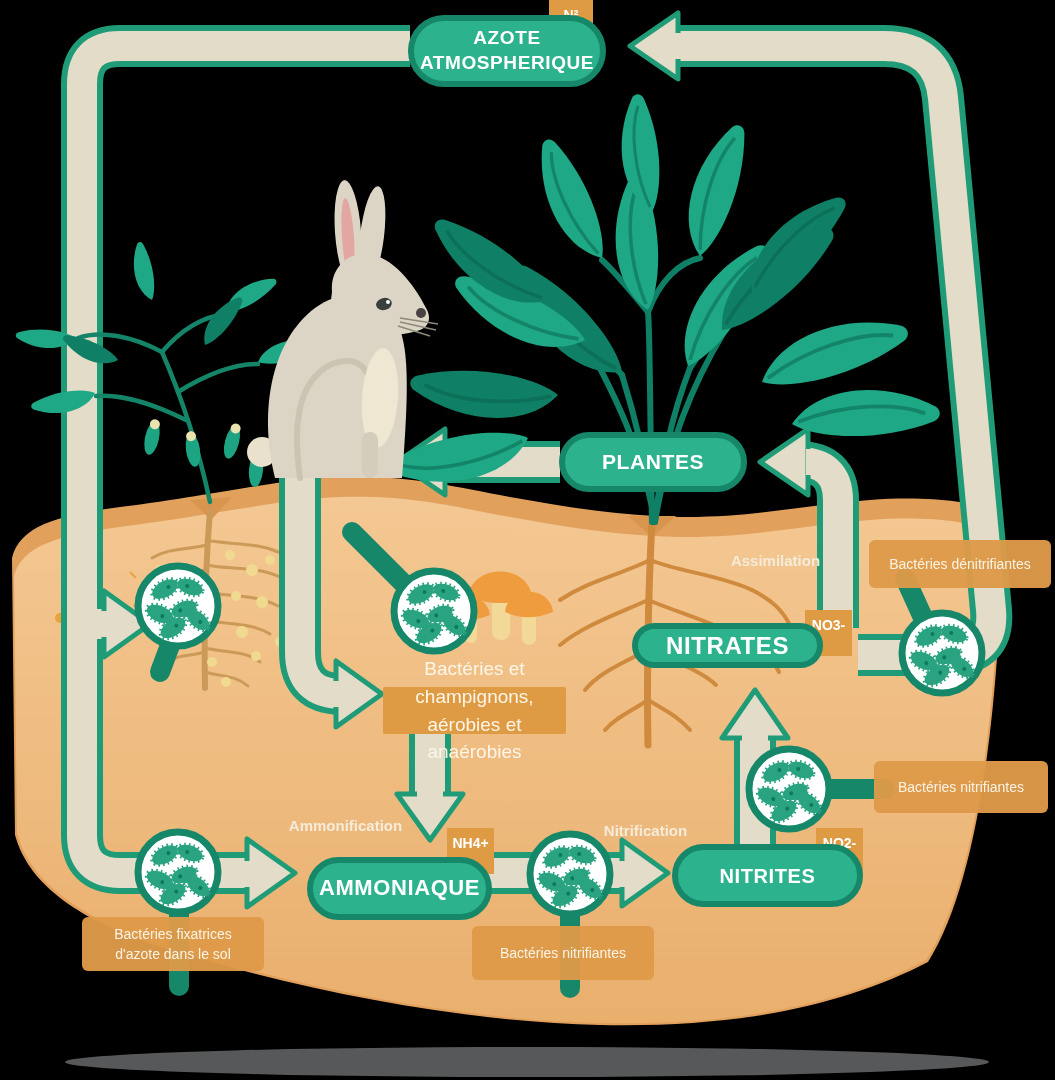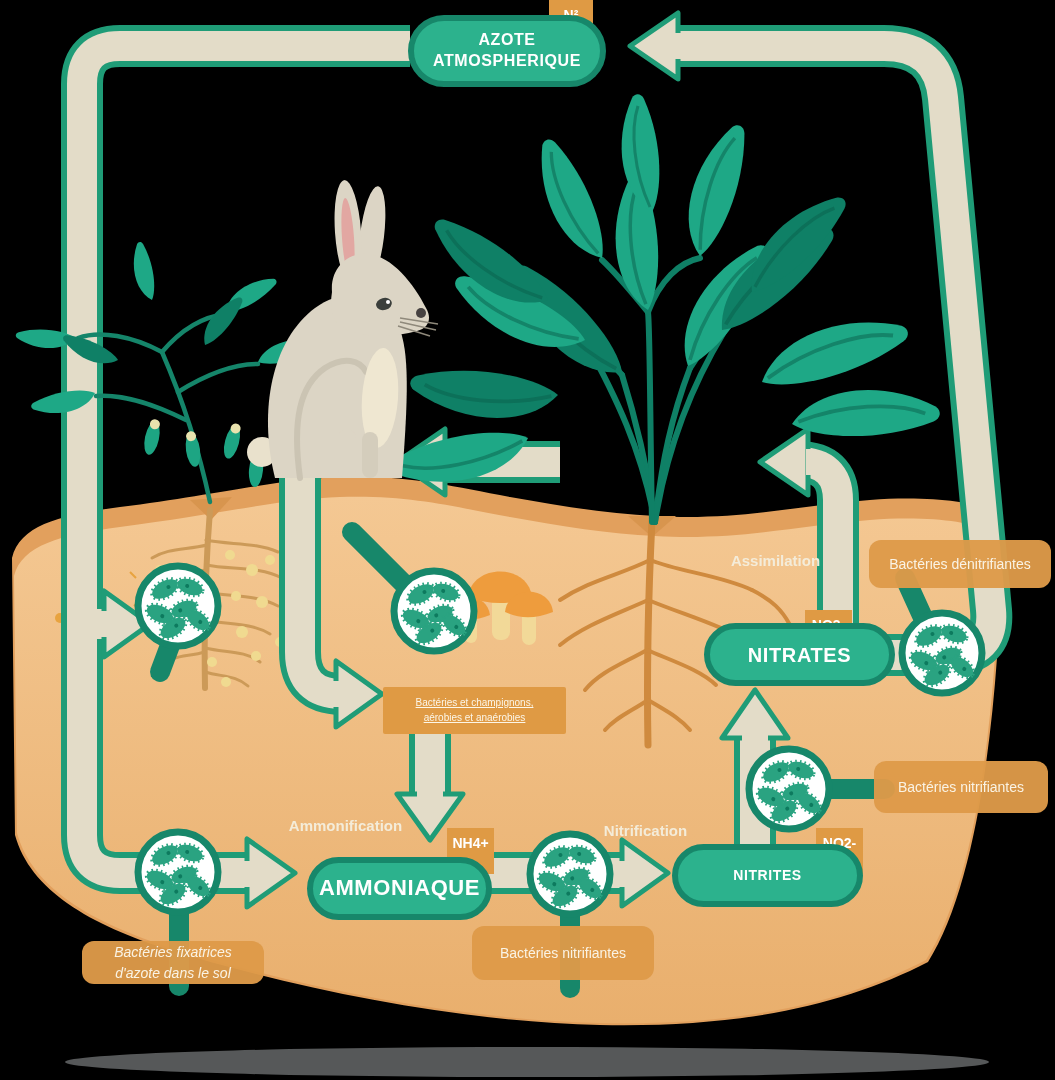--- a/index.html
+++ b/index.html
@@ -7,24 +7,24 @@
          font-family:"Liberation Sans",sans-serif;}
   #stage svg{position:absolute;left:0;top:0;}
   .abs{position:absolute;box-sizing:border-box;}
   .node{display:flex;align-items:center;justify-content:center;text-align:center;
         background:#2cb28d;border:6px solid #17876a;border-radius:40px;color:#fff;
         font-weight:bold;letter-spacing:.6px;white-space:pre-line;line-height:1.3;}
   .tag{background:#df9a44;color:#fff;font-size:14px;font-weight:bold;text-align:center;
        padding-top:7px;}
   .olabel{background:rgba(222,154,73,.96);color:#faf3e4;font-size:14px;line-height:1.45;
           display:flex;align-items:center;justify-content:center;text-align:center;
-          white-space:pre-line;border-radius:12px;}
+          white-space:pre-line;border-radius:6px;}
   .plabel{color:#f4ecd9;font-size:15px;font-weight:bold;text-align:center;}
   .sub{background:#df9a44;border:none;border-radius:2px;font-weight:normal;
-       font-size:10px;letter-spacing:0;line-height:1.45;color:#fcf6e8;text-decoration:underline;}
+       font-size:19px;letter-spacing:0;line-height:1.45;color:#fcf6e8;}
   
   .pg{stroke:#1f9c77;stroke-width:42;fill:none;stroke-linejoin:round;}
   .pb{stroke:#e3dcc8;stroke-width:30;fill:none;stroke-linejoin:round;}
   .ah{fill:#e3dcc8;stroke:#1f9c77;stroke-width:5;stroke-linejoin:round;}
   .pp{fill:#e3dcc8;}
   .magC{fill:#fff;stroke:#17876a;stroke-width:7;}
   .hand{stroke:#17876a;stroke-width:20;stroke-linecap:round;fill:none;}
   .bb{fill:#2aa381;stroke:#2aa381;stroke-width:4;stroke-dasharray:1.5 3;}
   .bd{fill:#0d7a5e;}
   .lfL{fill:#1ea886;}
@@ -352,29 +352,30 @@
           </g>
     </g>
   </g>
 </svg>
 
 <div class="abs tag" style="left:549px;top:0;width:44px;height:45px;">N²</div>
 <div class="abs tag" style="left:447px;top:828px;width:47px;height:46px;">NH4+</div>
 <div class="abs tag" style="left:816px;top:828px;width:47px;height:46px;">NO2-</div>
 <div class="abs tag" style="left:805px;top:610px;width:47px;height:46px;">NO3-</div>
 
-<div class="abs node" style="left:408px;top:15px;width:198px;height:72px;font-size:16px;border-radius:36px;">AZOTE
+<div class="abs node" style="left:408px;top:15px;width:198px;height:72px;font-size:19px;border-radius:36px;">AZOTE
 ATMOSPHERIQUE</div>
+<div class="abs node" style="left:559px;top:432px;width:188px;height:60px;font-size:21px;">PLANTES</div>
 <div class="abs node sub" style="left:383px;top:687px;width:183px;height:47px;">Bactéries et champignons,
 aérobies et anaérobies</div>
 <div class="abs node" style="left:307px;top:844px;width:185px;height:63px;font-size:22px;margin-top:13px;">AMMONIAQUE</div>
-<div class="abs node" style="left:672px;top:844px;width:191px;height:63px;font-size:14px;">NITRITES</div>
-<div class="abs node" style="left:704px;top:623px;width:191px;height:63px;font-size:20px;">NITRATES</div>
-
-<div class="abs olabel" style="left:82px;top:941px;width:182px;height:43px;font-style:italic;">Bactéries fixatrices
+<div class="abs node" style="left:672px;top:844px;width:191px;height:63px;font-size:20px;">NITRITES</div>
+<div class="abs node" style="left:632px;top:623px;width:191px;height:45px;font-size:24px;">NITRATES</div>
+
+<div class="abs olabel" style="left:82px;top:917px;width:182px;height:54px;">Bactéries fixatrices
 d'azote dans le sol</div>
 <div class="abs olabel" style="left:472px;top:926px;width:182px;height:54px;">Bactéries nitrifiantes</div>
 <div class="abs olabel" style="left:874px;top:761px;width:174px;height:52px;">Bactéries nitrifiantes</div>
 <div class="abs olabel" style="left:869px;top:540px;width:182px;height:48px;">Bactéries dénitrifiantes</div>
 
 <div class="abs plabel" style="left:278px;top:817px;width:135px;">Ammonification</div>
 <div class="abs plabel" style="left:593px;top:822px;width:105px;">Nitrification</div>
 <div class="abs plabel" style="left:718px;top:552px;width:115px;">Assimilation</div>
 
 </div>

